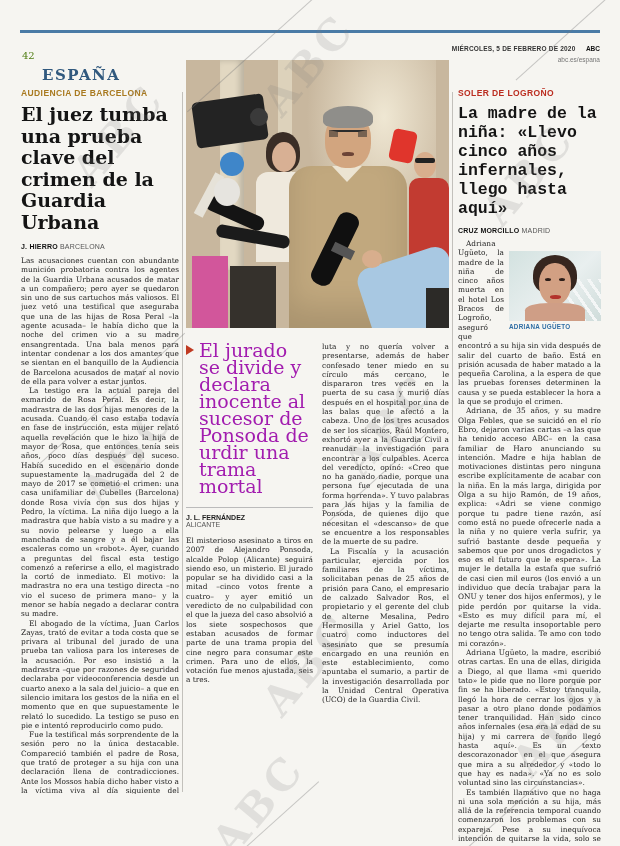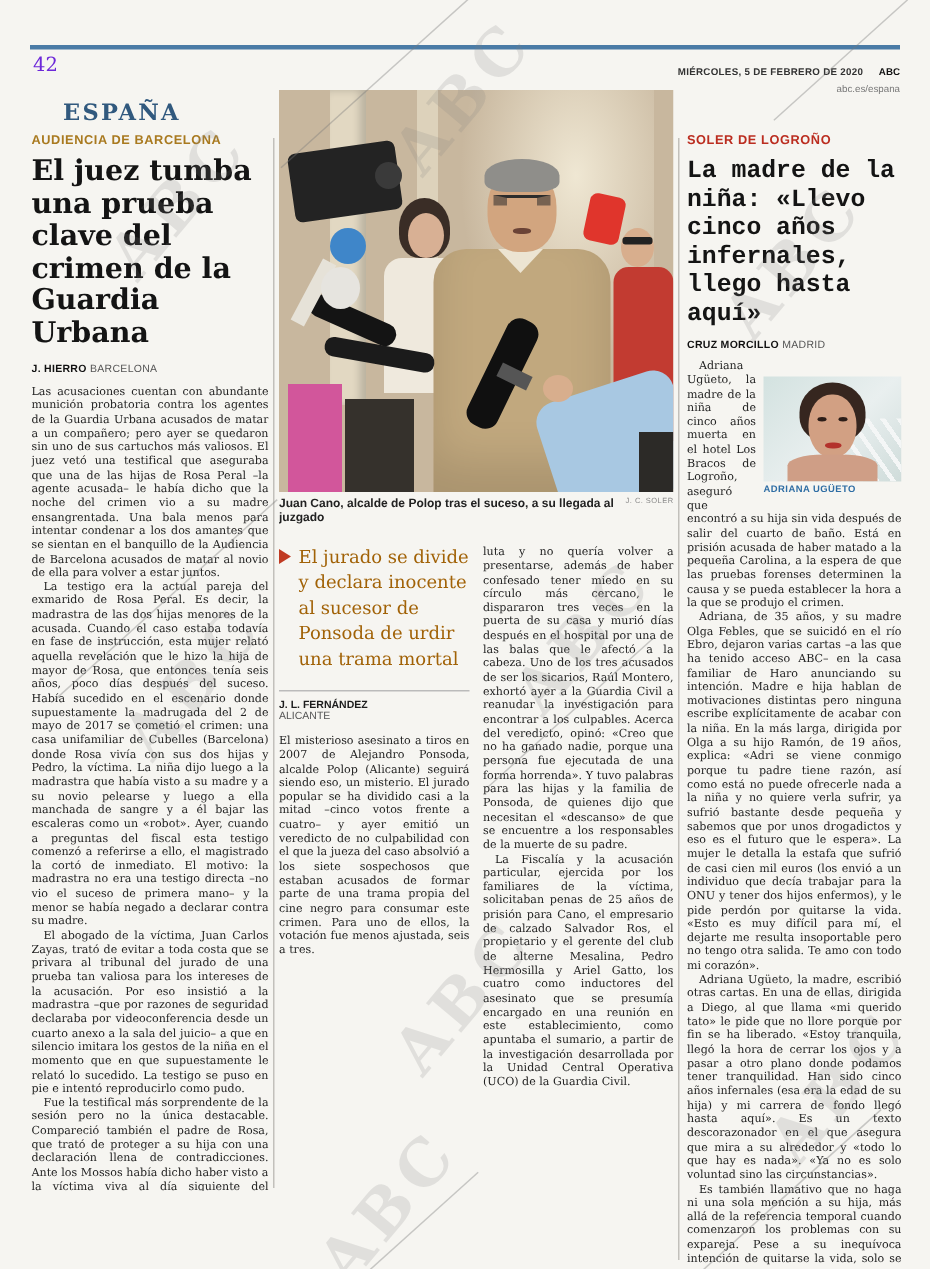--- a/index.html
+++ b/index.html
@@ -6,21 +6,21 @@
   html,body { background:#e9e8e4; }
   .sheet {
     position:relative; width:620px; height:846px; margin:0 auto;
     background:#f6f5f1; overflow:hidden;
     font-family:"DejaVu Serif","Liberation Serif",serif;
     color:#1d1d1d;
   }
   
   .topbar { position:absolute; left:20px; top:30px; width:580px; height:30px; }
   .toprule { position:absolute; left:0; top:0; width:100%; height:3px; background:#4a7ba6; }
-  .folio { position:absolute; left:2px; top:6px; font-size:13px; color:#6d28d9; font-family:"DejaVu Serif",serif; }
+  .folio { position:absolute; left:2px; top:20px; font-size:10px; color:#4d7c0f; font-family:"DejaVu Serif",serif; }
   .section-name { position:absolute; left:22px; top:5px; font-size:15px; letter-spacing:1.5px; color:#31597e; font-weight:bold;margin-top:31px; }
   .masthead-right { position:absolute; right:0; top:7px; text-align:right; font-family:"Liberation Sans",sans-serif; }
   .masthead-date { font-size:6.5px; color:#333; font-weight:bold; letter-spacing:.2px; }
   .masthead-brand { font-size:6.5px; color:#111; font-weight:bold; margin-left:6px; }
   .masthead-url { font-size:6.5px; color:#777; margin-top:1px; }
   
   .kicker { font-family:"Liberation Sans",sans-serif; font-weight:bold; font-size:8.5px; letter-spacing:.4px; }
   .kicker.gold { color:#a97a20; }
   .kicker.red { color:#bb2d20; }
   .headline { font-weight:bold; color:#141414; }
@@ -42,21 +42,21 @@
   .vdiv.d2 { left:452px; top:92px; height:748px; }
   
   .col-center { position:absolute; left:186px; top:60px; width:263px; height:786px; overflow:hidden; }
   .photo { position:relative; width:263px; height:268px; background:#c8b79e; overflow:hidden; }
   .caption-row { display:flex; align-items:flex-start; margin-top:3px; }
   .caption { font-size:8px; font-weight:bold; color:#222; font-family:"Liberation Sans",sans-serif; flex:1; }
   .credit { font-size:5px; color:#888; font-family:"Liberation Sans",sans-serif; margin-left:4px; white-space:nowrap; letter-spacing:.3px; }
   .col-center .headline { font-size:28px; line-height:33px; letter-spacing:-.4px; margin-top:12px; }
   .center-body { display:flex; margin-top:14px; gap:9px; }
   .subcol { width:127px; }
-  .subhead { position:relative; padding-left:13px; font-size:12px; line-height:17px; color:#a16207; }
+  .subhead { position:relative; padding-left:13px; font-size:19px; line-height:17px; color:#a21caf; }
   .subhead .arrow { position:absolute; left:0; top:3px; width:0; height:0;
       border-left:8px solid #c03a22; border-top:5px solid transparent; border-bottom:5px solid transparent; }
   .subcol hr { border:none; border-top:1px solid #bbb; margin:12px 0 6px 0; }
   .byline-stack { font-family:"Liberation Sans",sans-serif; font-size:7px; margin-bottom:8px; }
   .byline-stack .place { color:#555; }
   
   .col-right { position:absolute; left:458px; top:88px; width:143px; height:756px; overflow:hidden; }
   .col-right .headline { font-size:16.5px; line-height:19px; margin-top:6px;font-family:Liberation Mono, monospace; }
   .col-right .byline { margin:9px 0 5px 0; }
   .inset-float { float:right; width:92px; margin:12px 0 2px 5px; }
@@ -136,24 +136,20 @@
       <div class="pp" style="left:223px;top:118px;width:40px;height:116px;background:#c23b31;border-radius:10px 10px 0 0;"></div>
       <div class="pp" style="left:228px;top:92px;width:22px;height:26px;background:#d8ae8d;border-radius:50%;"></div>
       <div class="pp" style="left:229px;top:98px;width:20px;height:5px;background:#222;border-radius:2px;"></div>
       <div class="pp" style="left:178px;top:196px;width:95px;height:80px;background:#a8c8e2;transform:rotate(-18deg);border-radius:14px;"></div>
       <div class="pp" style="left:176px;top:190px;width:20px;height:18px;background:#d8ae8d;border-radius:50%;"></div>
 
       <div class="pp" style="left:28px;top:118px;width:26px;height:28px;background:#e6e4df;border-radius:50%;"></div>
       <div class="pp" style="left:6px;top:196px;width:36px;height:72px;background:#d2569b;"></div>
       <div class="pp" style="left:44px;top:206px;width:46px;height:62px;background:#35312c;"></div>
       <div class="pp" style="left:240px;top:228px;width:23px;height:40px;background:#2c2a27;"></div>
-    </div>
-    <div class="caption-row">
-      <div class="caption">Juan Cano, alcalde de Polop tras el suceso, a su llegada al juzgado</div>
-      <div class="credit">J. C. SOLER</div>
     </div>
     <div class="center-body">
       <div class="subcol">
         <div class="subhead">
           <span class="arrow"></span>
           <span>El jurado se divide y declara inocente al sucesor de Ponsoda de urdir una trama mortal</span>
         </div>
         <hr>
         <div class="byline-stack">
           <div><b>J. L. FERNÁNDEZ</b></div>

